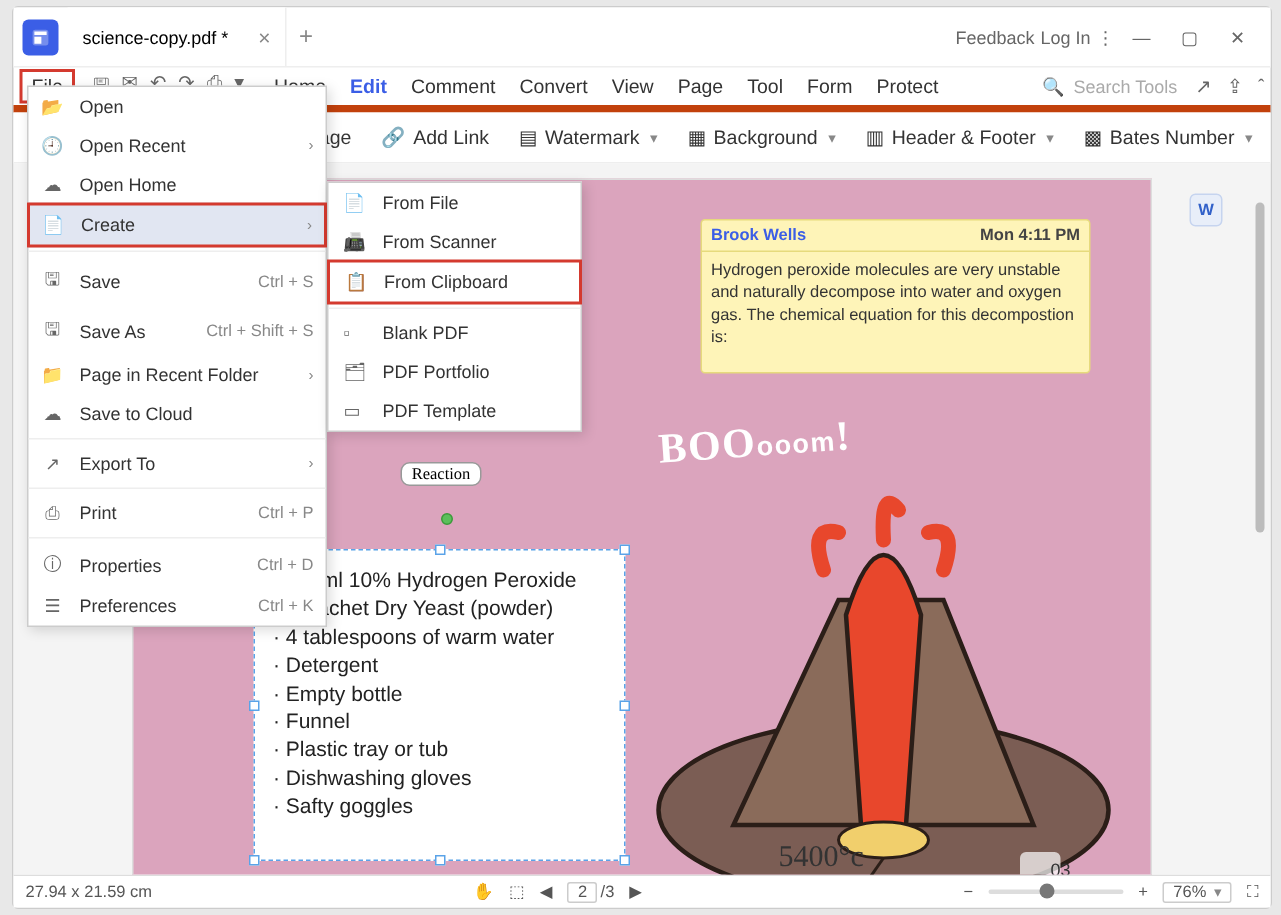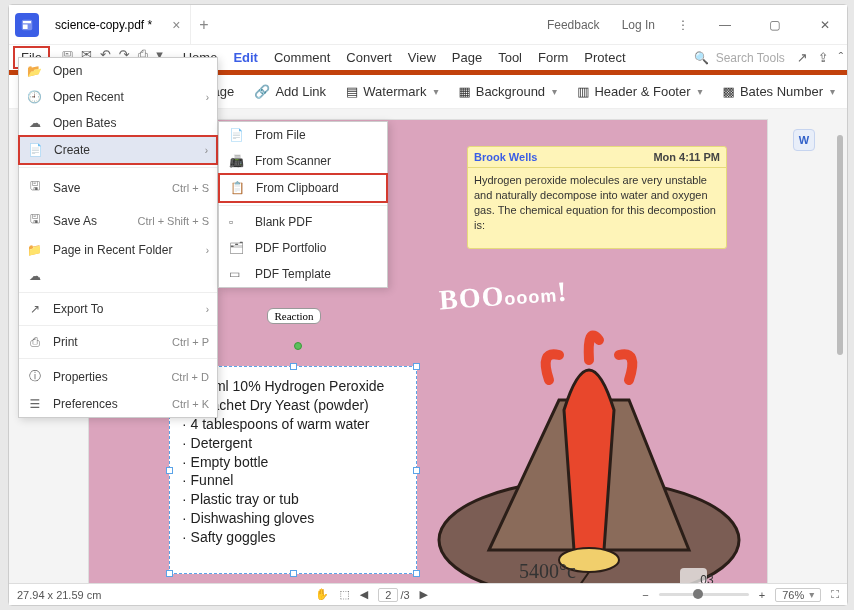--- a/index.html
+++ b/index.html
@@ -7,21 +7,21 @@
 
   .app-window { position: absolute; top: 4px; left: 8px; width: 840px; height: 602px; background: #fff; border: 1px solid #ccc; border-radius: 4px; display: flex; flex-direction: column; }
 
   
   .titlebar { height: 40px; display: flex; align-items: center; background: #fff; border-bottom: 1px solid #eee; font-size: 12px; }
   .app-logo { width: 24px; height: 24px; margin: 0 6px; background: #3b5ee6; border-radius: 4px; display: flex; align-items: center; justify-content: center; }
   .app-logo svg { width: 14px; height: 14px; }
   .tab { display: flex; align-items: center; padding: 0 10px; height: 100%; border-right: 1px solid #eee; background: #fff; }
   .tab-close { margin-left: 20px; color: #888; cursor: pointer; font-size: 14px; }
   .tab-add { margin-left: 8px; color: #888; font-size: 16px; cursor: pointer; }
-  .titlebar-right { margin-left: auto; display: flex; align-items: center; gap: 22px; padding-right: 8px; color: #666; font-size: 12px; }
+  .titlebar-right { margin-left: auto; display: flex; align-items: center; gap: 4px; padding-right: 8px; color: #666; font-size: 12px; }
   .win-btn { width: 28px; height: 22px; display: flex; align-items: center; justify-content: center; color: #666; cursor: pointer; }
 
   
   .menubar { height: 30px; display: flex; align-items: center; font-size: 13px; border-bottom: 5px solid #c2410c; padding: 0 4px; gap: 4px; }
   .file-btn { border: 2px solid #d43a2f; padding: 2px 6px; color: #333; cursor: pointer; }
   .qat-icons { display: flex; gap: 8px; margin: 0 8px; color: #666; }
   .qat-icons span { cursor: pointer; }
   .menu-tabs { display: flex; gap: 16px; margin-left: 8px; }
   .menu-tab { cursor: pointer; color: #333; }
   .menu-tab.active { color: #3b5ee6; font-weight: 600; }
@@ -270,21 +270,21 @@
         <span class="ico">📂</span>
         <span class="lbl">Open</span>
       </div>
     <div class="row">
         <span class="ico">🕘</span>
         <span class="lbl">Open Recent</span>
         <span class="arr">›</span>
       </div>
     <div class="row">
         <span class="ico">☁</span>
-        <span class="lbl">Open Bates</span>
+        <span class="lbl">Open Home</span>
       </div>
     <div class="row create">
         <span class="ico">📄</span>
         <span class="lbl">Create</span>
         <span class="arr">›</span>
       </div>
     <div class="sep"></div>
     <div class="row">
         <span class="ico">🖫</span>
         <span class="lbl">Save</span>
@@ -295,20 +295,21 @@
         <span class="lbl">Save As</span>
         <span class="sc">Ctrl + Shift + S</span>
       </div>
     <div class="row">
         <span class="ico">📁</span>
         <span class="lbl">Page in Recent Folder</span>
         <span class="arr">›</span>
       </div>
     <div class="row">
         <span class="ico">☁</span>
+        <span class="lbl">Save to Cloud</span>
       </div>
     <div class="sep"></div>
     <div class="row">
         <span class="ico">↗</span>
         <span class="lbl">Export To</span>
         <span class="arr">›</span>
       </div>
     <div class="sep"></div>
     <div class="row">
         <span class="ico">⎙</span>

